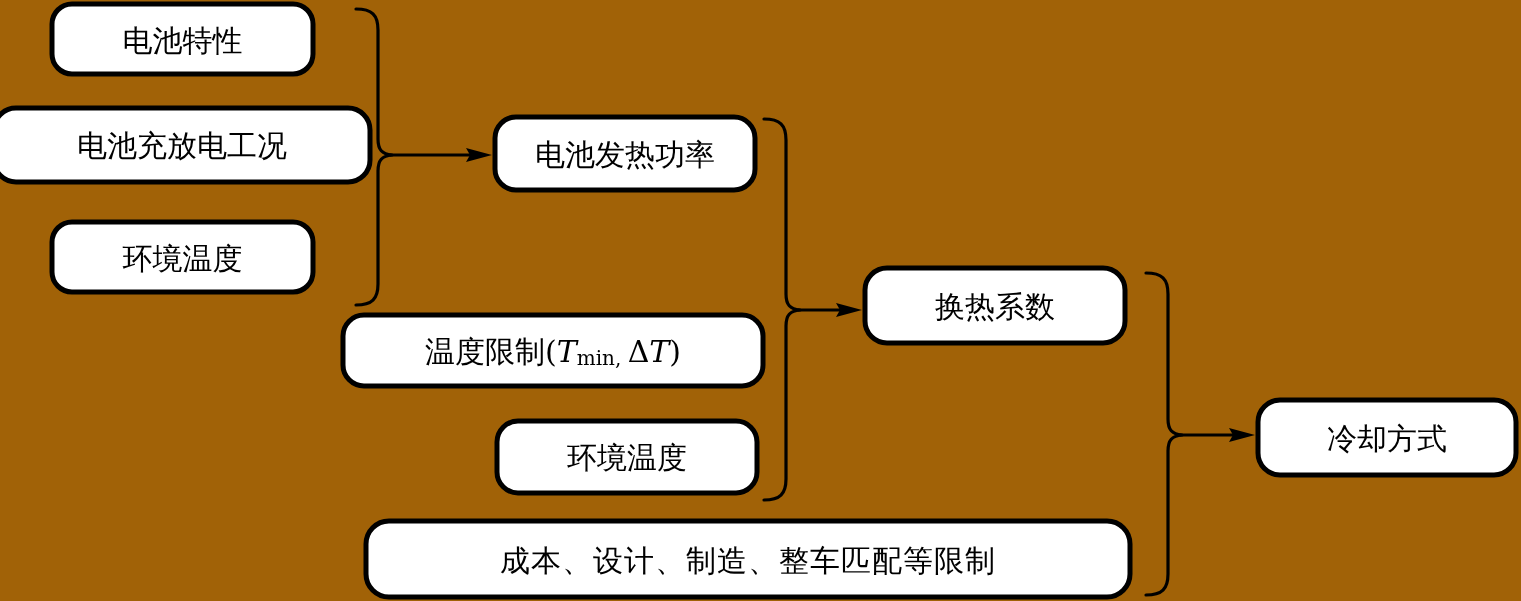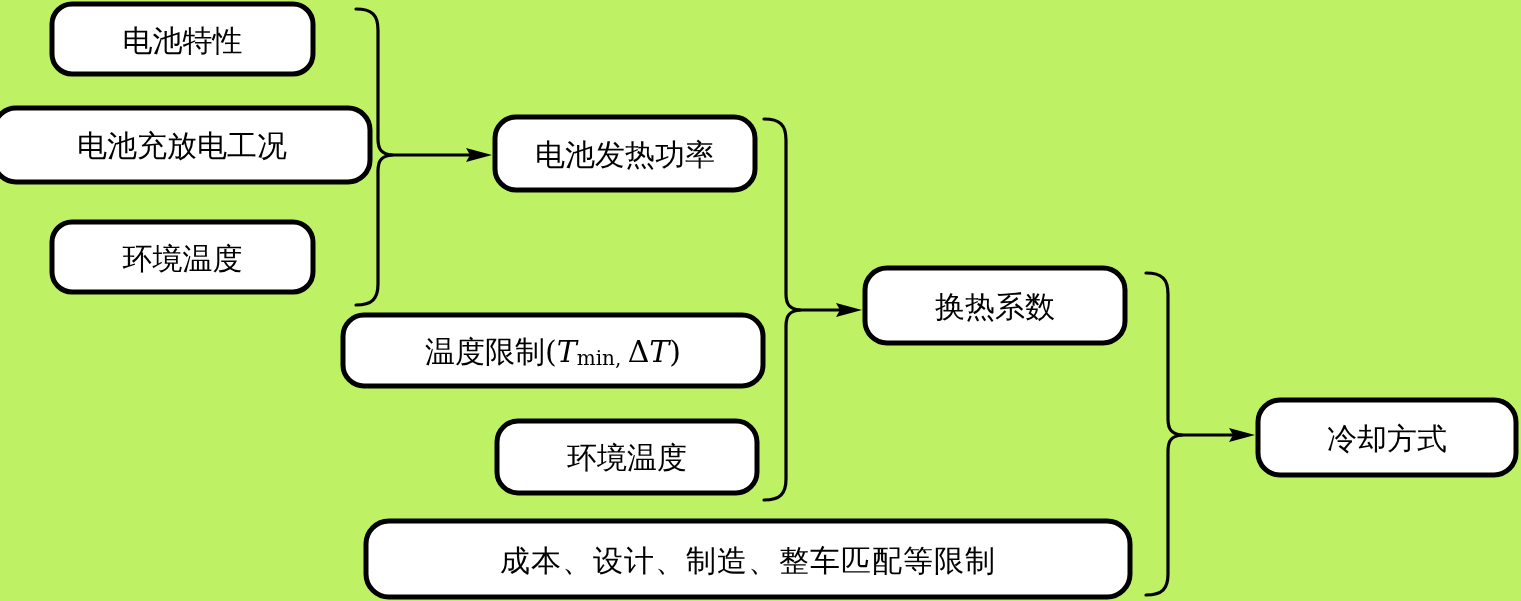--- a/index.html
+++ b/index.html
@@ -7,21 +7,21 @@
     padding: 0;
     background: #ffffff;
   }
   body {
     font-family: "DejaVu Serif", "Liberation Serif", serif;
   }
   #diagram-root {
     position: relative;
     width: 1521px;
     height: 601px;
-    background: #bef264;
+    background: #a16207;
     overflow: hidden;
   }
   svg.flow {
     position: absolute;
     top: 0;
     left: 0;
     width: 1521px;
     height: 601px;
   }
   .node-rect {

